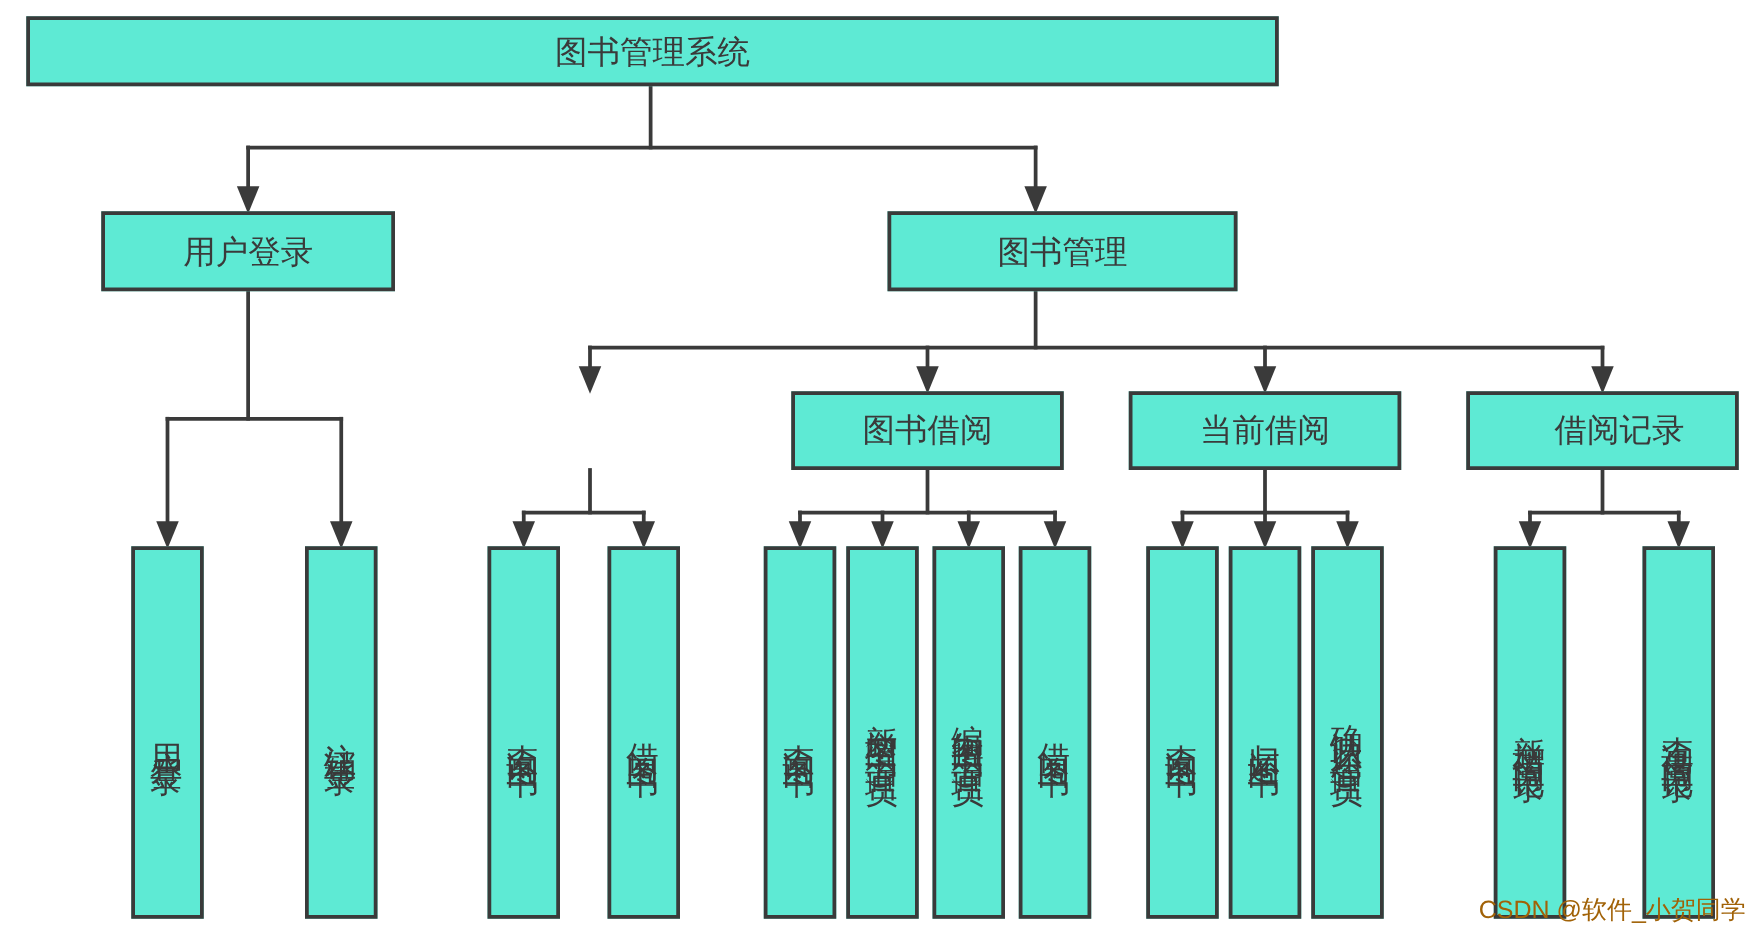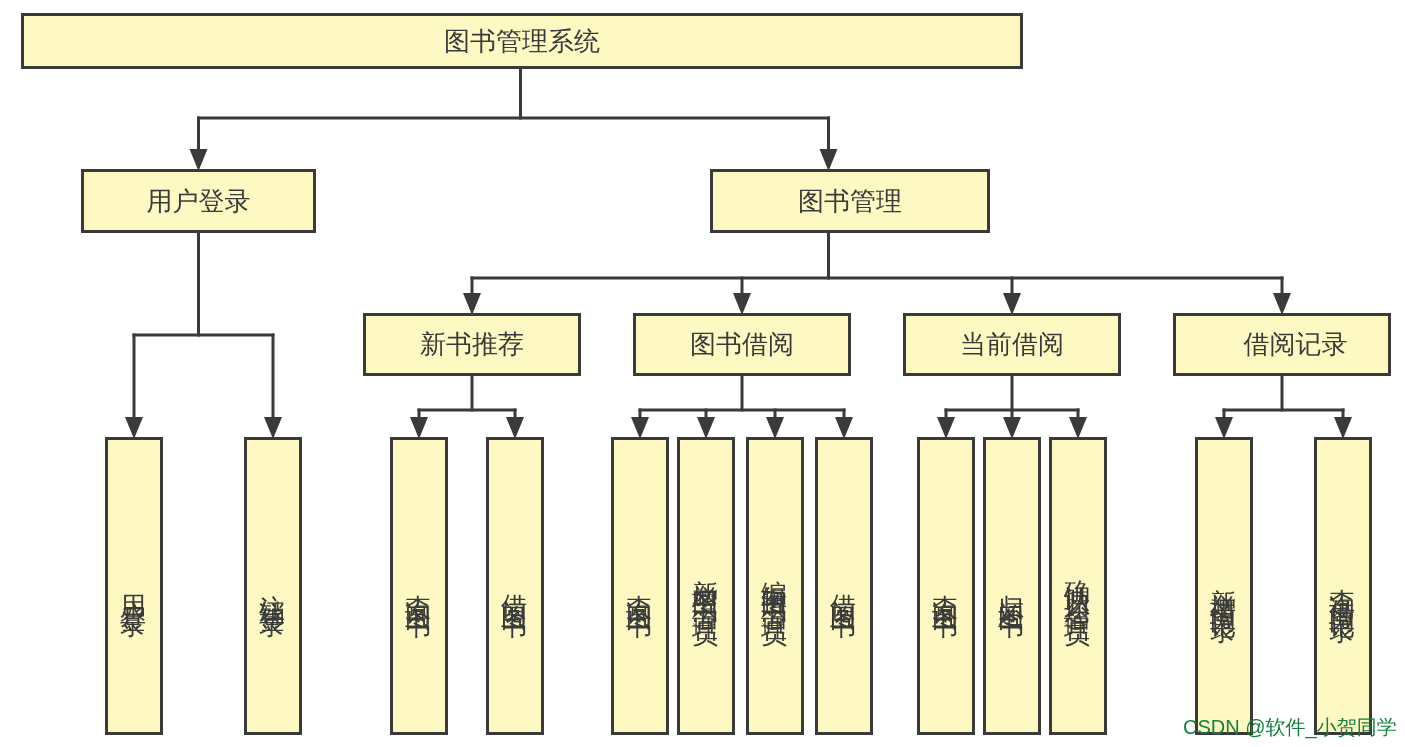--- a/index.html
+++ b/index.html
@@ -18,21 +18,21 @@
   #wires {
     position: absolute;
     left: 0; top: 0;
     width: 1405px; height: 747px;
     z-index: 1;
   }
   .node {
     position: absolute;
     box-sizing: border-box;
     border: 3px solid #3a3a3a;
-    background: #fef9c3;
+    background: #5eead4;
     color: #3a3a3a;
     display: flex;
     align-items: center;
     justify-content: center;
     font-size: 26px;
     z-index: 2;
     white-space: nowrap;
   }
   .leaf {
     writing-mode: vertical-rl;
@@ -62,21 +62,21 @@
   #leaf-9  { left: 917px; }
   #leaf-10 { left: 983px; }
   #leaf-11 { left: 1049px; }
   #leaf-12 { left: 1195px; }
   #leaf-13 { left: 1314px; }
   #watermark {
     position: absolute;
     left: 1183px;
     top: 714px;
     font-size: 20px;
-    color: #15803d;
+    color: #a16207;
     z-index: 10;
     white-space: nowrap;
   }
 </style>
 </head>
 <body>
 
 <div id="stage">
 
   <svg id="wires" viewBox="0 0 1405 747" xmlns="http://www.w3.org/2000/svg">
@@ -146,21 +146,20 @@
       <polygon points="1215,417 1233,417 1224,439"></polygon>
       <polygon points="1334,417 1352,417 1343,439"></polygon>
     </g>
   </svg>
 
   <div class="node" id="root-box">图书管理系统</div>
 
   <div class="node" id="user-login-box">用户登录</div>
   <div class="node" id="book-mgmt-box">图书管理</div>
 
-  <div class="node lvl3" id="new-book-box">新书推荐</div>
   <div class="node lvl3" id="cur-borrow-box">当前借阅</div>
   <div class="node lvl3" id="book-borrow-box">图书借阅</div>
   <div class="node lvl3" id="borrow-rec-box">借阅记录</div>
 
   <div class="node leaf" id="leaf-1">用户登录</div>
   <div class="node leaf" id="leaf-2">注销登录</div>
   <div class="node leaf" id="leaf-3">查询图书</div>
   <div class="node leaf" id="leaf-4">借阅图书</div>
   <div class="node leaf" id="leaf-5">查询图书</div>
   <div class="node leaf" id="leaf-6">新增图书（管理员）</div>

